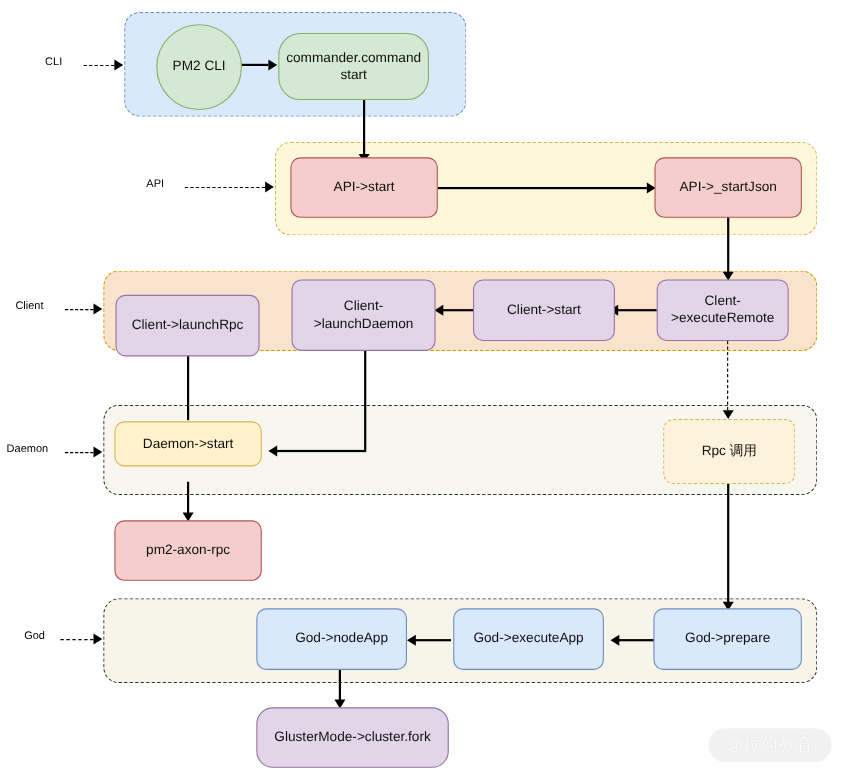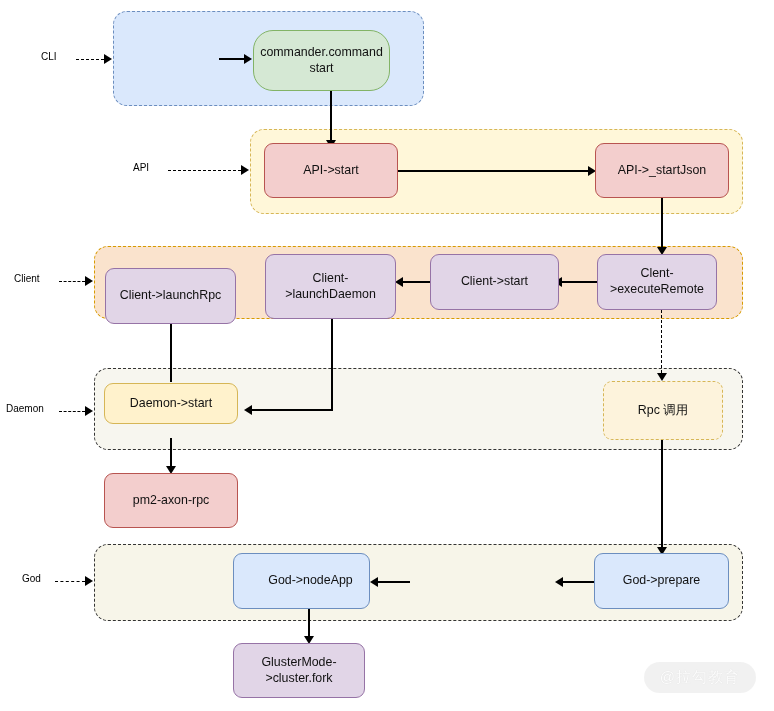--- a/index.html
+++ b/index.html
@@ -185,20 +185,21 @@
 
   <div class="edge h" style="left:560px; top:581px; width:37px;"></div>
   <div class="arrowhead ah-left" style="left:555px; top:577px;"></div>
 
   <div class="edge h" style="left:375px; top:581px; width:35px;"></div>
   <div class="arrowhead ah-left" style="left:370px; top:577px;"></div>
 
   <div class="edge v" style="left:308px; top:607px; height:34px;"></div>
   <div class="arrowhead ah-down" style="left:304px; top:636px;"></div>
 
+  <div class="node circle n-green" style="left:142px; top:22px; width:78px; height:78px;">PM2 CLI</div>
 
   <div class="node n-green" style="left:253px; top:30px; width:137px; height:61px;">commander.command
 start</div>
 
   <div class="node n-red" style="left:264px; top:143px; width:134px; height:55px;">API-&gt;start</div>
 
   <div class="node n-red" style="left:595px; top:143px; width:134px; height:55px;">API-&gt;_startJson</div>
 
   <div class="node n-purple" style="left:105px; top:268px; width:131px; height:56px;">Client-&gt;launchRpc</div>
 
@@ -209,20 +210,21 @@
   <div class="node n-purple" style="left:597px; top:254px; width:120px; height:56px;">Clent-&gt;executeRemote</div>
 
   <div class="node n-yellow" style="left:104px; top:383px; width:134px; height:41px;">Daemon-&gt;start</div>
 
   <div class="node n-yellow-dashed" style="left:603px; top:381px; width:120px; height:59px;">Rpc 调用</div>
 
   <div class="node n-red" style="left:104px; top:473px; width:134px; height:55px;">pm2-axon-rpc</div>
 
   <div class="node n-blue" style="left:233px; top:553px; width:137px; height:56px;padding-left:23px;">God-&gt;nodeApp</div>
 
+  <div class="node n-blue" style="left:412px; top:553px; width:137px; height:56px;">God-&gt;executeApp</div>
 
   <div class="node n-blue" style="left:594px; top:553px; width:135px; height:56px;">God-&gt;prepare</div>
 
-  <div class="node n-purple" style="left:233px; top:643px; width:132px; height:55px;">GlusterMode-&gt;cluster.fork</div>
+  <div class="node n-purple" style="left:233px; top:643px; width:175px; height:55px;border-radius:15px;">GlusterMode-&gt;cluster.fork</div>
 
   <div class="watermark">@拉勾教育</div>
 
 </div>
 
 </body></html>

